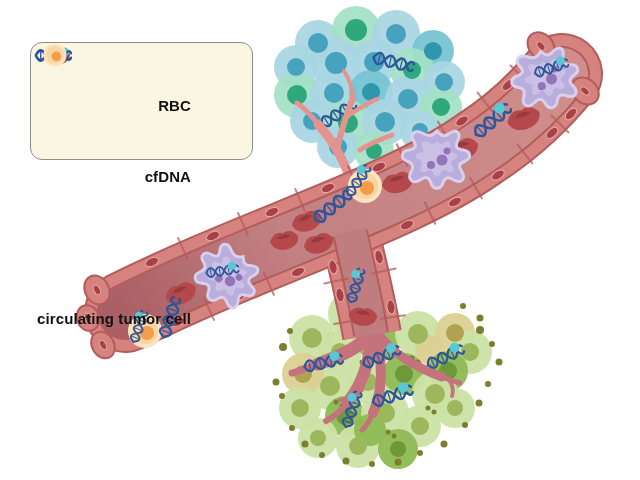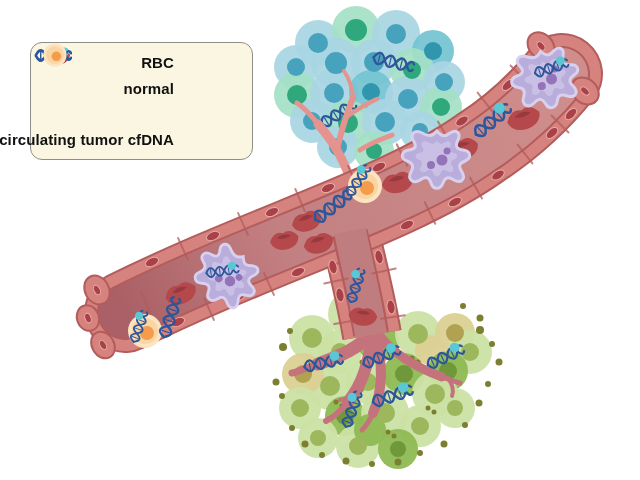--- a/index.html
+++ b/index.html
@@ -37,21 +37,21 @@
   .grN{fill:var(--green-nucleus,#9cb75c);}
   .gr2C{fill:var(--green2-cell,#8eb953);opacity:.95;}
   .gr2N{fill:var(--green2-nucleus,#6e9839);}
   .khC{fill:var(--khaki-cell,#dcd093);opacity:.96;}
   .khN{fill:var(--khaki-nucleus,#b0a251);}
   .tdot{fill:var(--tumor-dot,#7b7f2f);}
   
   .legend{position:absolute;left:30px;top:42px;width:223px;height:118px;box-sizing:border-box;
     background:var(--legend-bg,#faf6e2);border:1.5px solid var(--legend-border,#8e8e88);
     border-radius:12px;padding:7px 10px 7px 8px;display:flex;flex-direction:column;justify-content:space-between;}
-  .legend-row{display:flex;align-items:center;justify-content:flex-end;gap:24px;height:25px;}
+  .legend-row{display:flex;align-items:flex-start;justify-content:flex-end;gap:7px;height:25px;margin-top:47px;}
   .legend-label{font-size:15px;font-weight:600;color:var(--text,#111);white-space:nowrap;letter-spacing:.1px;}
   .legend-icon{width:44px;height:24px;flex:none;display:flex;align-items:center;justify-content:center;}
 </style>
 </head>
 <body>
 
 <div id="stage">
 
 <svg width="640" height="480" viewBox="0 0 640 480">
   <defs>
@@ -362,36 +362,36 @@
 <div class="legend">
   <div class="legend-row">
     <span class="legend-label">RBC</span>
     <span class="legend-icon">
       <svg width="44" height="24" viewBox="0 0 44 24">
             <use href="#rbc" transform="translate(26,11) scale(0.82)"></use>
           </svg>
     </span>
   </div>
   <div class="legend-row">
-    <span class="legend-label">normal</span>
+    <span class="legend-label">cfDNA</span>
     <span class="legend-icon">
       <svg width="44" height="24" viewBox="0 0 44 24">
             <use href="#ctdna" transform="translate(22,13) scale(0.82)"></use>
           </svg>
     </span>
   </div>
   <div class="legend-row">
     <span class="legend-icon">
       <svg width="44" height="24" viewBox="0 0 44 24">
             <use href="#helix" transform="translate(22,12) scale(0.82)"></use>
           </svg>
     </span>
   </div>
   <div class="legend-row">
-    <span class="legend-label">circulating tumor cfDNA</span>
+    <span class="legend-label">circulating tumor cell</span>
     <span class="legend-icon">
       <svg width="44" height="24" viewBox="0 0 44 24">
             <use href="#ctc" transform="translate(24,12) scale(0.68)"></use>
           </svg>
     </span>
   </div>
 </div>
 
 </div>
 

